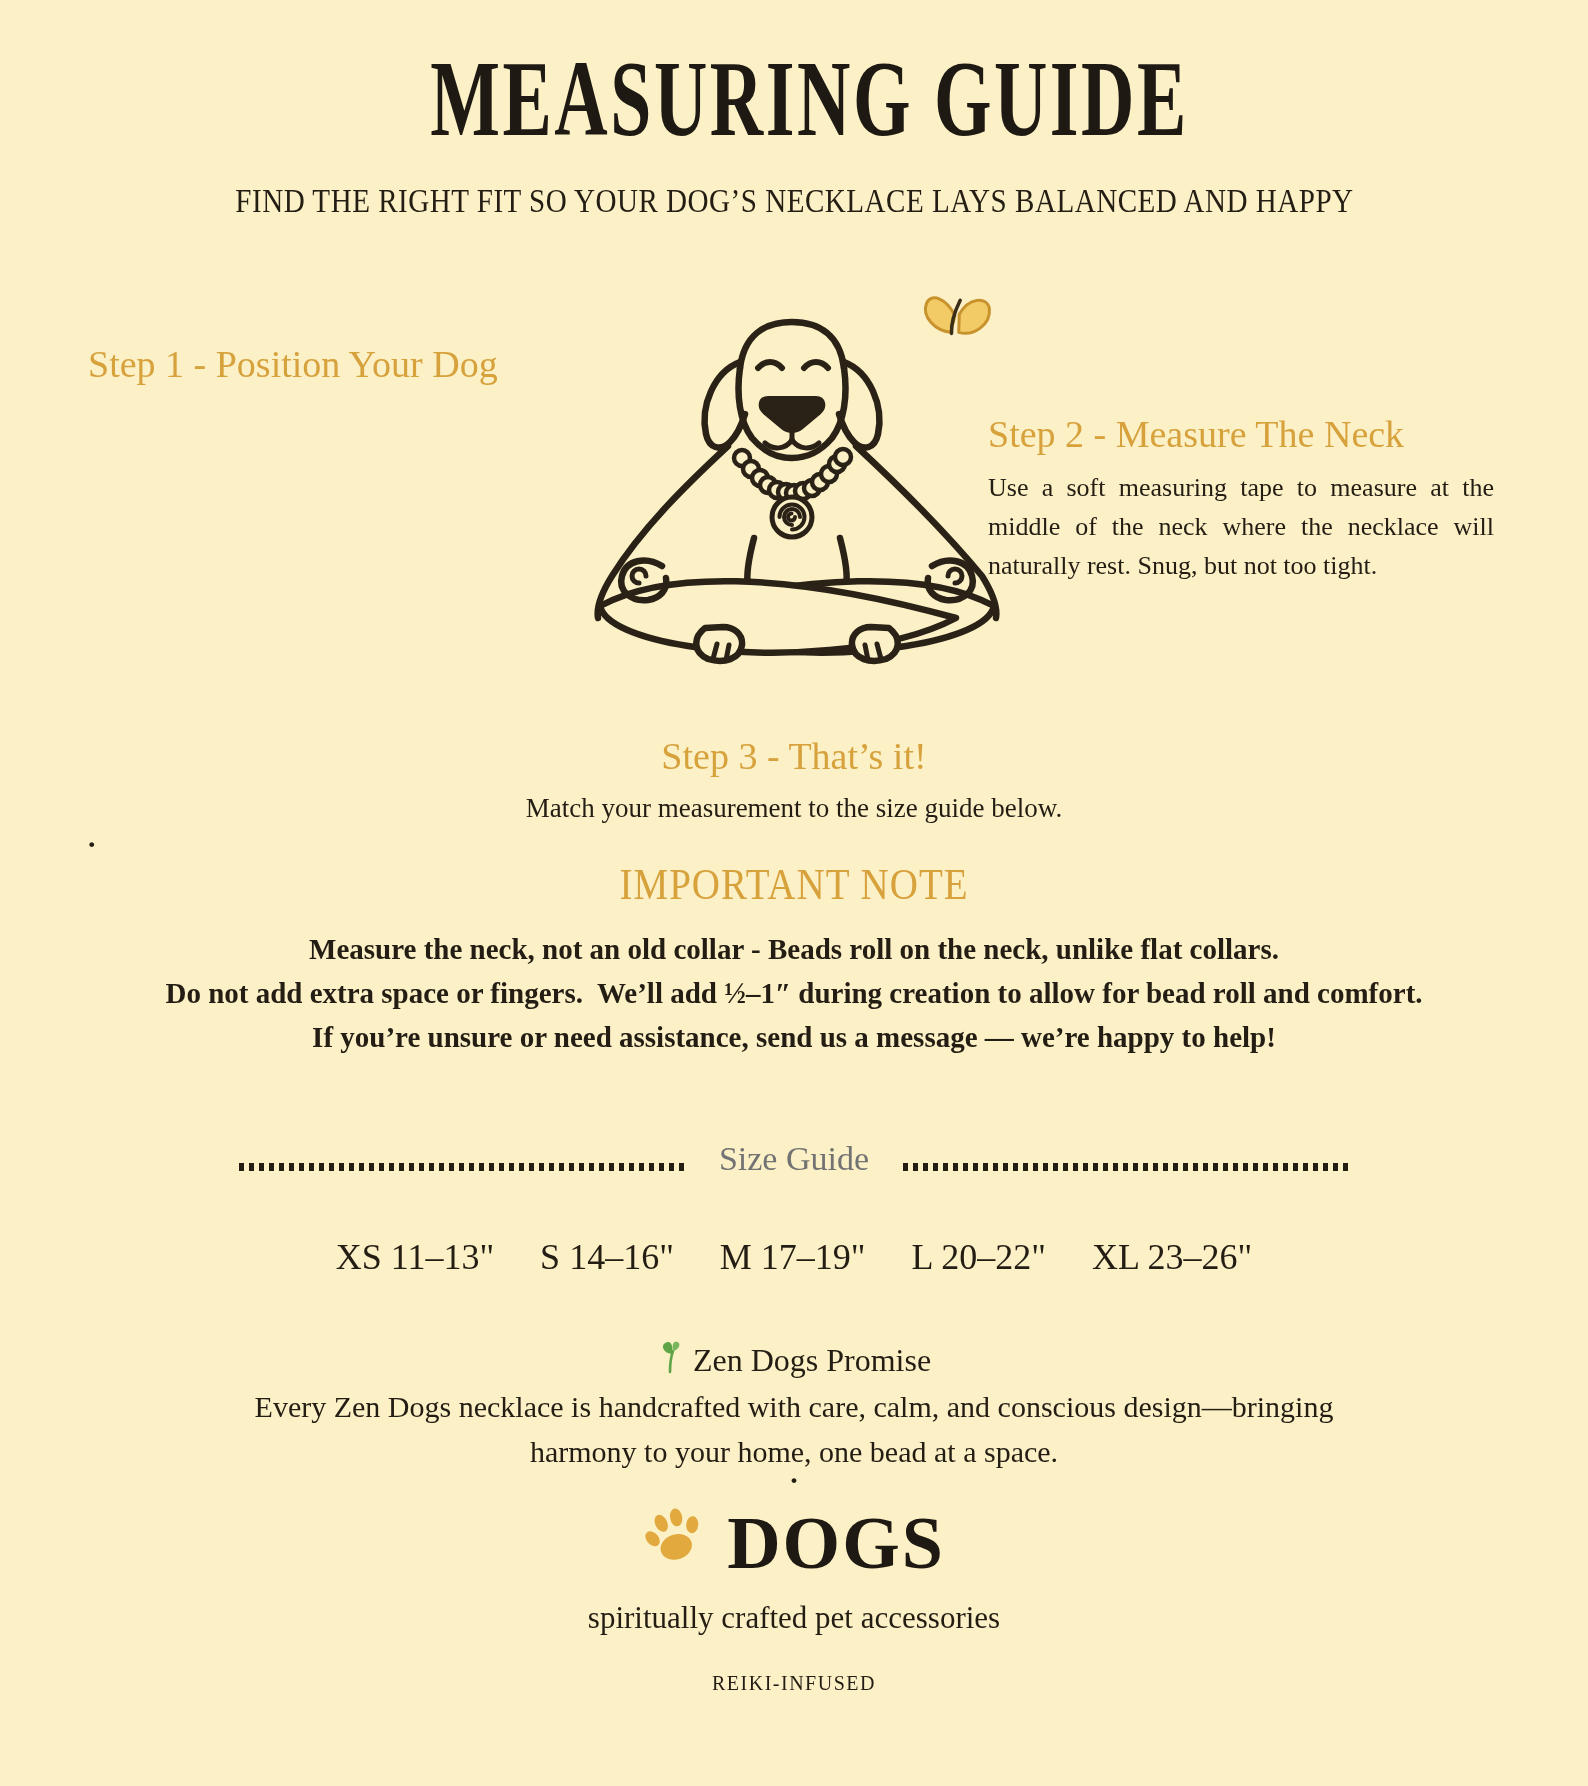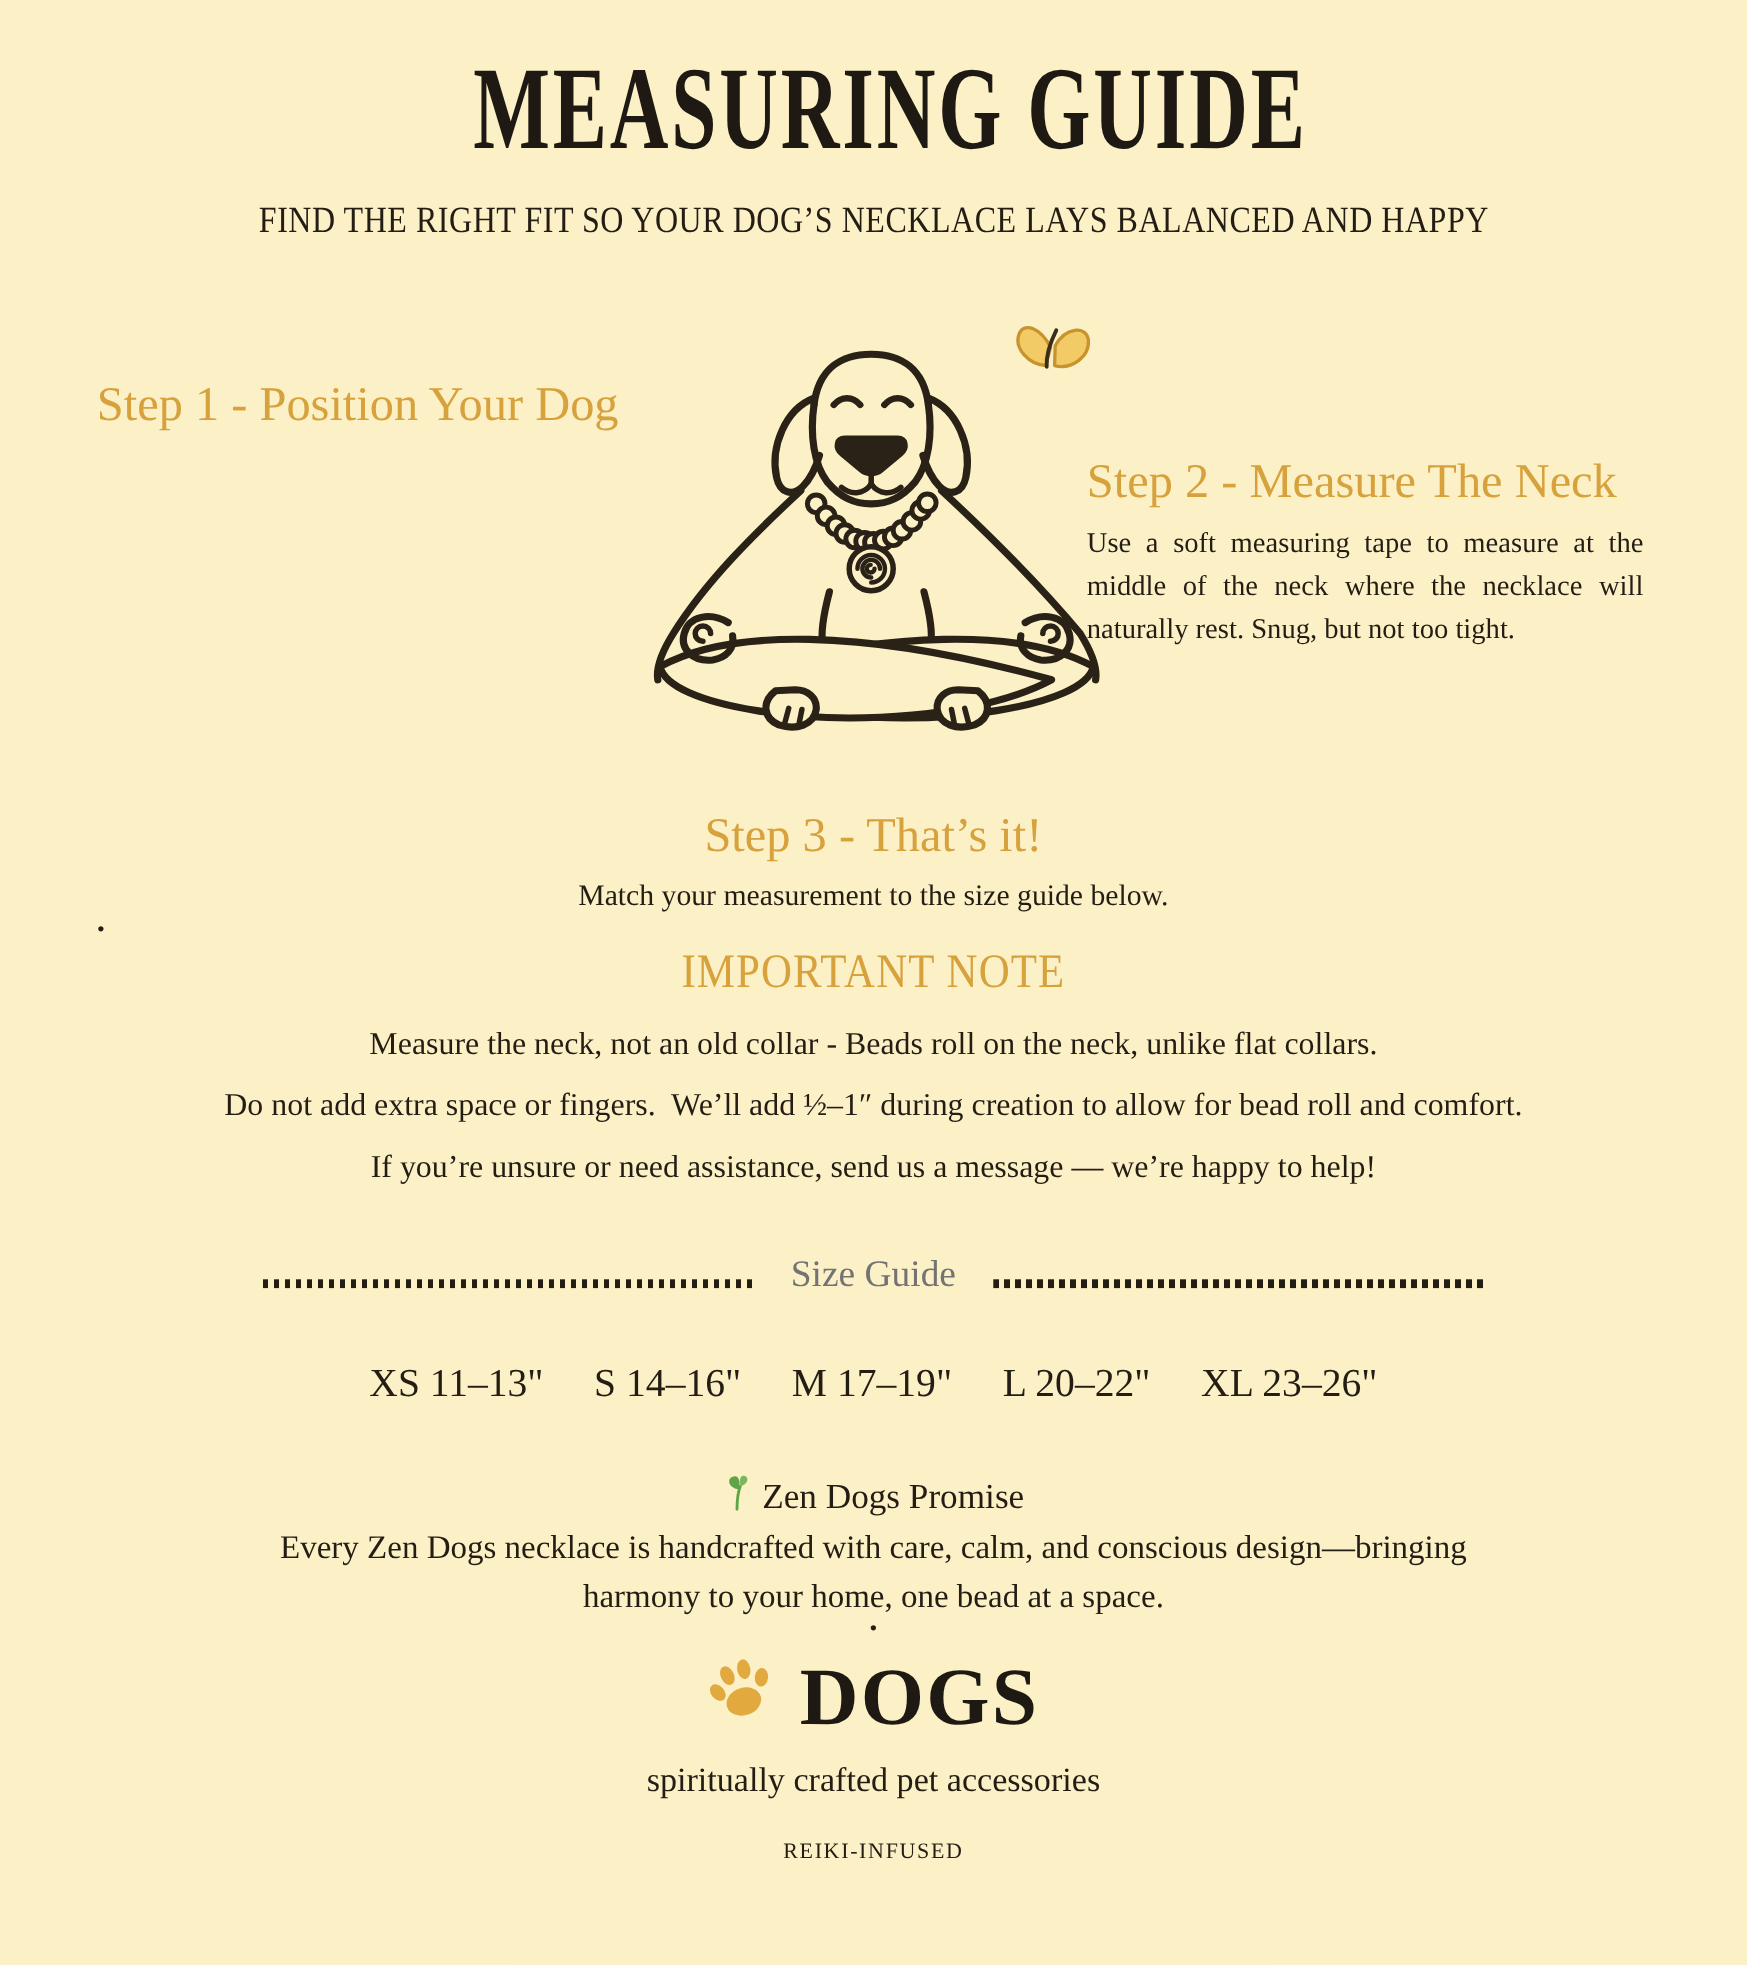--- a/index.html
+++ b/index.html
@@ -11,39 +11,39 @@
 
   
   .title-row{top:56px;margin-left:32px;}
   .title{font-size:88px;font-weight:700;letter-spacing:3px;white-space:nowrap;color:#1E1912;
          transform:scale(0.84,1.22);transform-origin:center;line-height:1;margin:0;}
   .subtitle-row{top:184px;}
   .subtitle{font-size:30px;letter-spacing:0.5px;white-space:nowrap;color:#241D14;
             transform:scale(0.97,1.12);transform-origin:center;line-height:1.1;}
 
   
-  .step-heading{font-size:44px;font-weight:400;color:#D7A13C;margin:0 0 12px 0;line-height:1.1;}
+  .step-heading{font-size:38px;font-weight:400;color:#D7A13C;margin:0 0 12px 0;line-height:1.1;}
   .step-body{font-size:26px;line-height:1.5;margin:0;}
   .step1{position:absolute;left:88px;top:344px;width:586px;}
   .step2{position:absolute;left:988px;top:414px;width:506px;}
   .step2 .step-body{text-align:justify;}
   .step3{position:absolute;left:0;right:0;top:736px;text-align:center;}
   .step3 .step-heading{margin-bottom:10px;}
   .step3 .step-body{font-size:27px;}
 
   
   .stray-dot{position:absolute;font-size:30px;font-weight:700;line-height:1;}
   .dot-left{left:88px;top:822px;}
   .dot-center{left:50%;top:1458px;transform:translateX(-50%);}
 
   
   .note{position:absolute;left:0;right:0;top:864px;text-align:center;}
   .note-heading{font-size:39px;font-weight:400;color:#D7A13C;letter-spacing:1px;margin:0 0 24px 0;
                 transform:scale(1,1.12);transform-origin:center;line-height:1;}
-  .note p{font-size:29px;margin:12px;line-height:1.52;white-space:pre-wrap;}
+  .note p{font-size:29px;margin:0;line-height:1.52;white-space:pre-wrap;font-weight:bold;}
 
   
   .sizeguide-row{top:1142px;gap:34px;}
   .dotted-rule{width:446px;height:8px;margin-top:16px;
                background:repeating-linear-gradient(90deg,#241D14 0 5px,transparent 5px 10px);}
   .sizeguide-heading{font-size:34px;font-weight:400;color:#737373;line-height:1;margin:0;}
   .sizes-row{top:1236px;gap:46px;}
   .size-item{font-size:36px;white-space:nowrap;}
 
   

